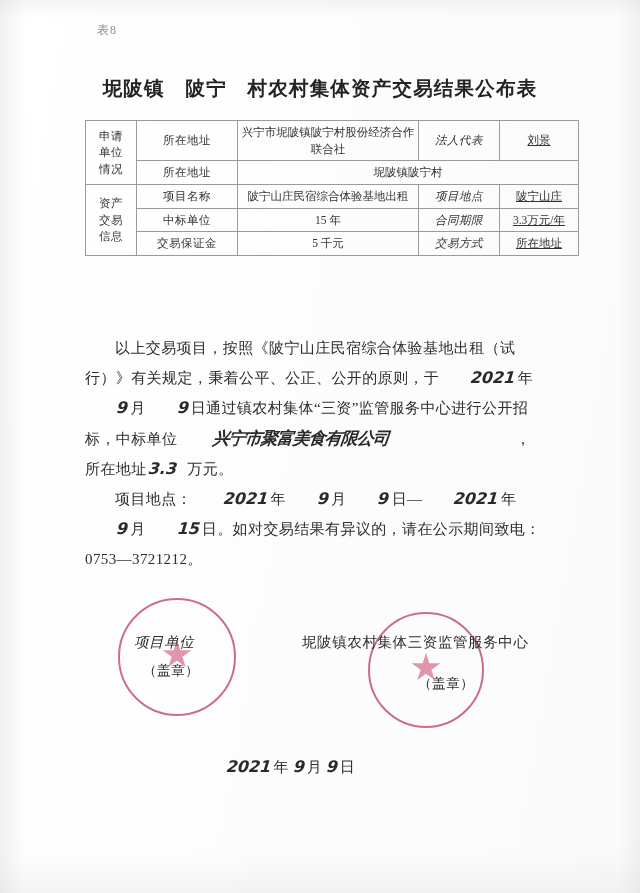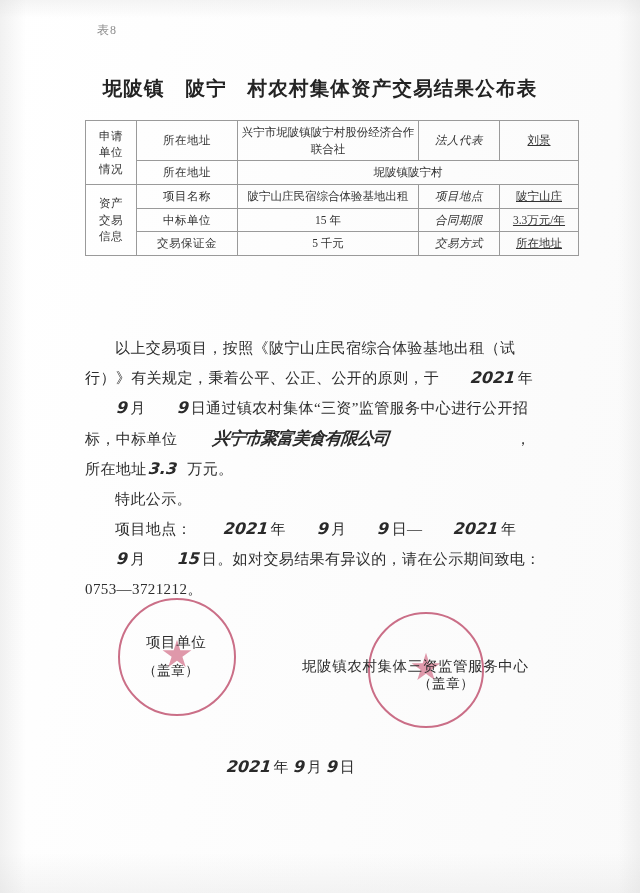--- a/index.html
+++ b/index.html
@@ -115,23 +115,23 @@
     background:#d16c86;
     clip-path:polygon(50% 0%,61% 35%,98% 35%,68% 57%,79% 91%,50% 70%,21% 91%,32% 57%,2% 35%,39% 35%);
     opacity:.85;
   }
   .sign-line{
     position:absolute;
     font-size:14.5px;
     color:#2d2d2d;
     letter-spacing:.6px;
   }
-  #sign-left-title{left:146px;top:633px;}
+  #sign-left-title{left:134px;top:633px;font-style:italic;}
   #sign-left-stamp{left:143px;top:662px;font-size:13.5px;}
-  #sign-right-title{left:302px;top:633px;margin-top:24px;}
+  #sign-right-title{left:302px;top:633px;}
   #sign-right-stamp{left:418px;top:675px;font-size:13.5px;}
   .date-line{
     position:absolute;
     left:225px;top:757px;
     font-size:15px;
     color:#2d2d2d;
     letter-spacing:3px;
   }
   .date-line .hand{letter-spacing:0;}
 </style>
@@ -184,21 +184,20 @@
         <td class="val">5 千元</td>
         <td class="label2 rowhead">交易方式</td>
         <td class="val2">所在地址</td>
       </tr>
     </tbody>
   </table>
 
   <div class="body-text">
     <p><span>以上交易项目，按照《陂宁山庄民宿综合体验基地出租（试行）》有关规定，秉着公平、公正、公开的原则，于</span><span class="hand big">2021</span><span>年</span><span class="hand big">9</span><span>月</span><span class="hand big">9</span><span>日</span><span>通过镇农村集体“三资”监管服务中心进行公开招标，中标单位</span><span class="hand name">兴宁市聚富美食有限公司</span><span class="pad-right"></span><span>，</span></p>
     <p style="text-indent:0"><span>所在地址</span><span class="hand big">3.3</span>&nbsp;&nbsp;<span>万元。</span></p>
-    <p><span>特此公示。</span></p>
     <p><span>项目地点：</span><span class="hand big">2021</span><span>年</span><span class="hand big">9</span><span>月</span><span class="hand big">9</span><span>日</span><span>—</span><span class="hand big">2021</span><span>年</span><span class="hand big">9</span><span>月</span><span class="hand big">15</span><span>日</span><span>。如对交易结果有异议的，请在公示期间致电：0753—3721212。</span></p>
   </div>
 
   <div class="seal" id="seal-left">
     <div class="star"></div>
   </div>
   <div class="seal" id="seal-right">
     <div class="star"></div>
   </div>
 

